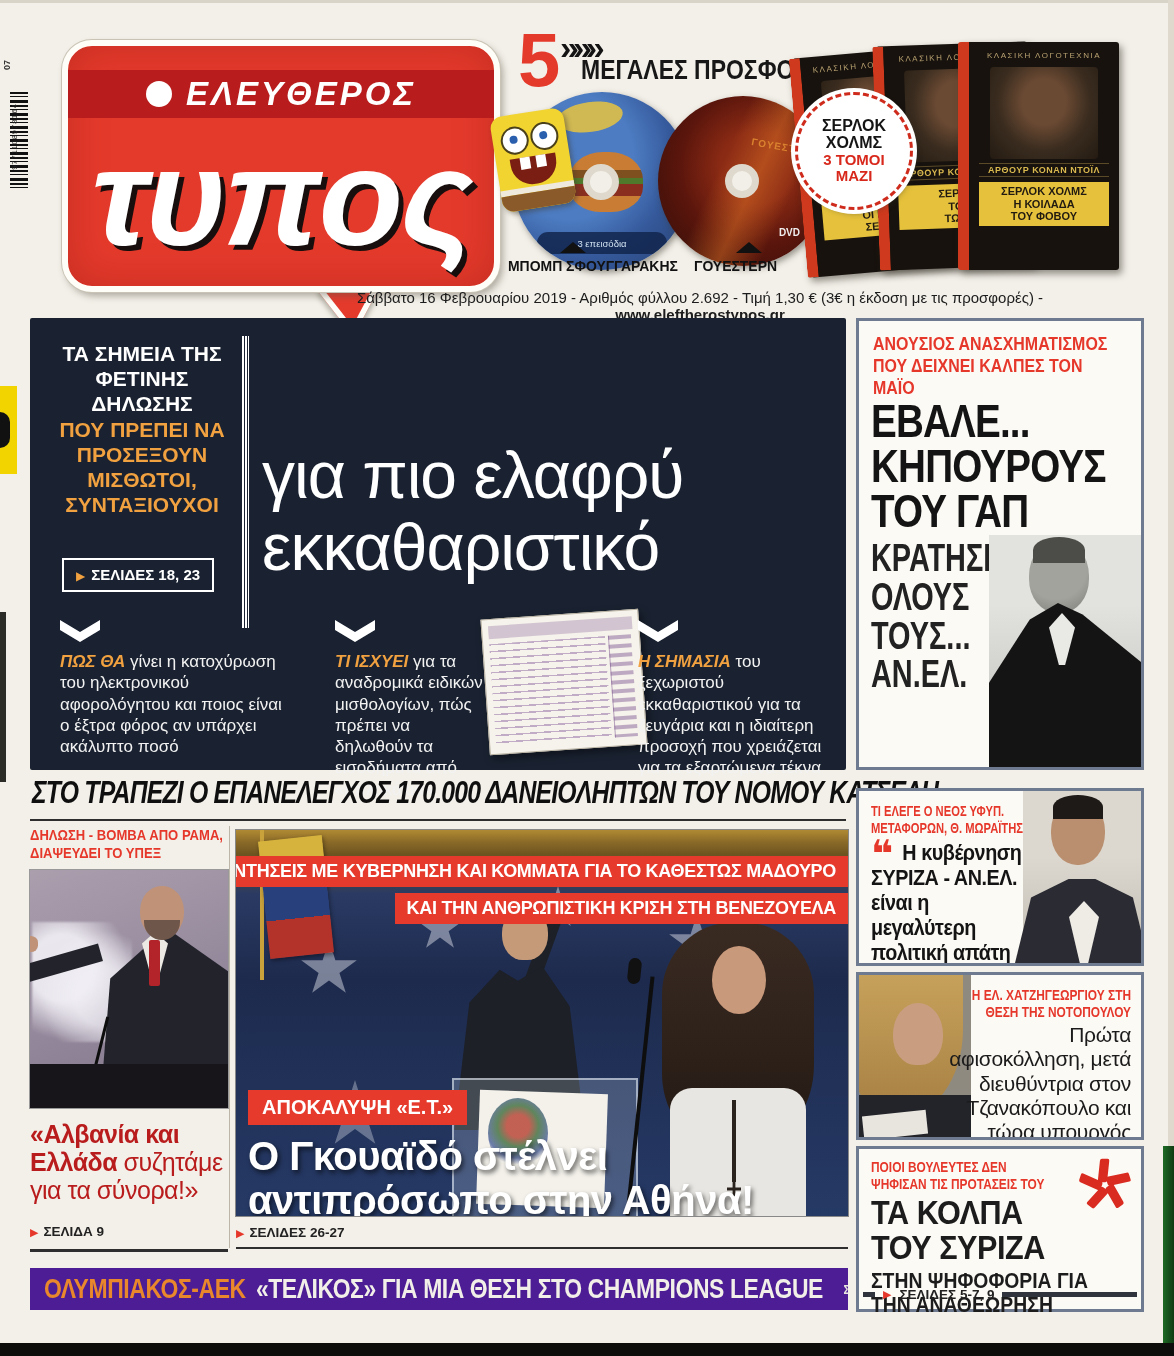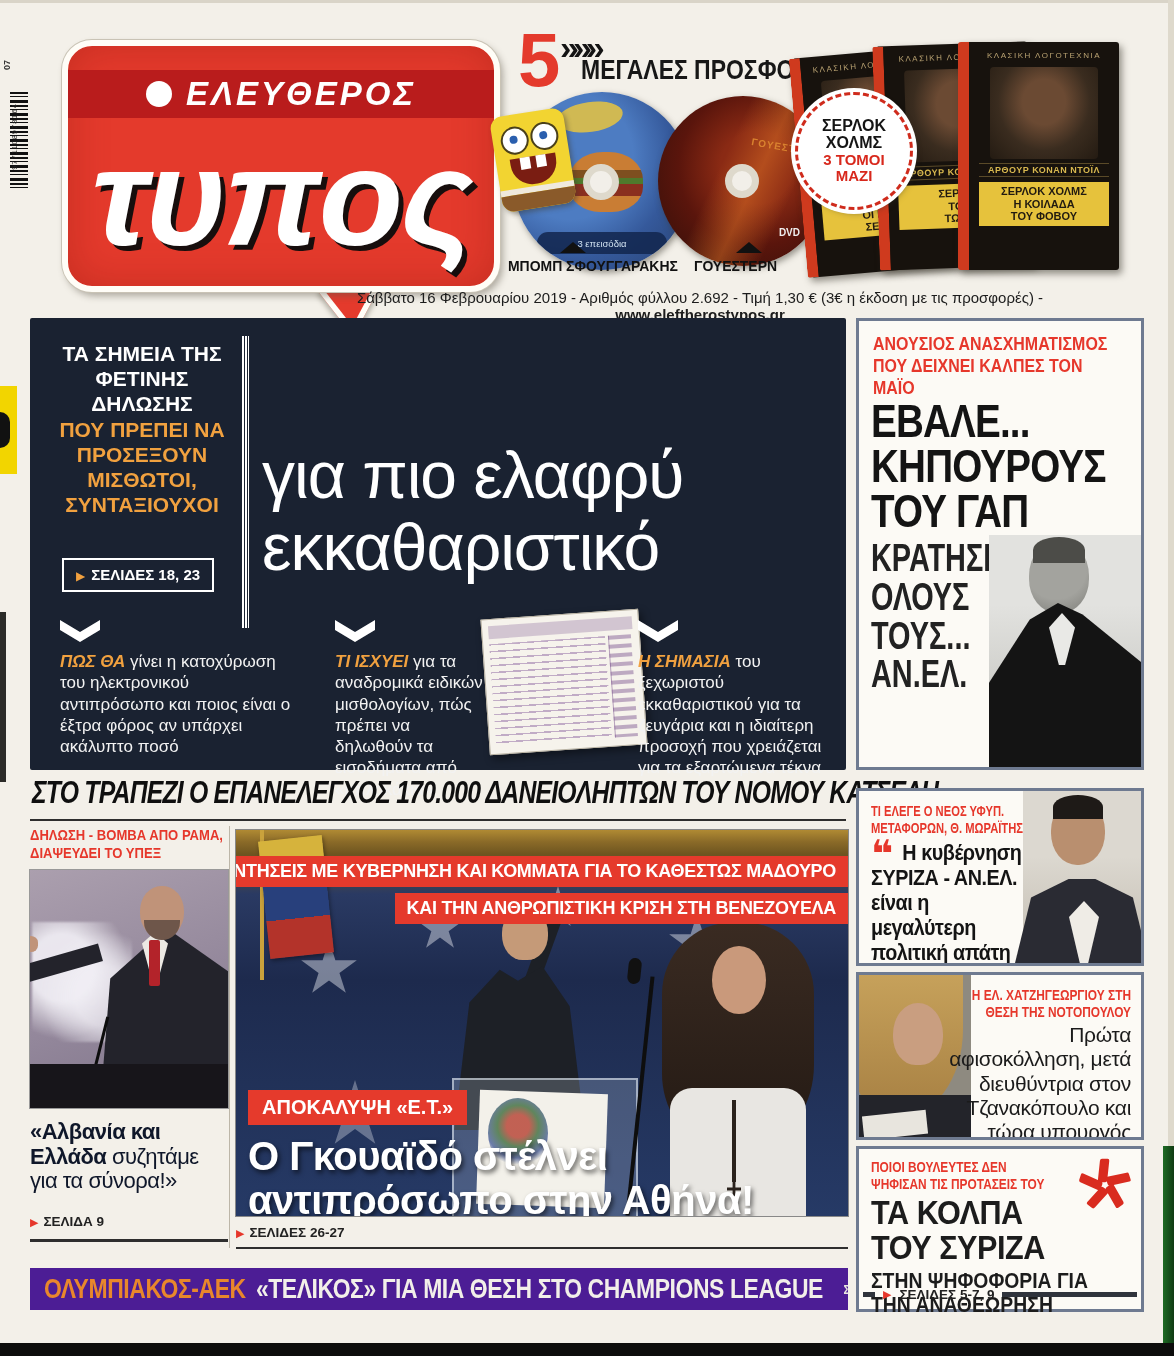--- a/index.html
+++ b/index.html
@@ -163,21 +163,21 @@
   .rama-head::after{content:"";position:absolute;left:4px;bottom:-2px;right:4px;height:20px;border-radius:0 0 20px 20px;background:#6e564a;}
   .rama-body{position:absolute;right:0;top:58px;width:128px;height:180px;background:#23232b;
     clip-path:polygon(52% 0,100% 24%,100% 100%,0 100%,8% 28%);}
   .rama-shirt{position:absolute;right:60px;top:62px;width:26px;height:48px;background:#ece9e4;
     clip-path:polygon(50% 0,100% 24%,62% 100%,38% 100%,0 24%);}
   .rama-tie{position:absolute;right:68px;top:70px;width:11px;height:46px;background:#b3232a;border-radius:2px;}
   .rama-arm{position:absolute;left:-6px;top:84px;width:78px;height:18px;background:#23232b;transform:rotate(-16deg);}
   .rama-hand{position:absolute;left:-10px;top:66px;width:18px;height:16px;border-radius:40%;background:#c09379;}
   .ls-podium{position:absolute;left:0;right:0;bottom:0;height:44px;background:#17151a;}
   .ls-mic{position:absolute;left:70px;bottom:40px;width:3px;height:52px;background:#0d0d0d;transform:rotate(14deg);}
-  .ls-h{margin-top:12px;width:200px;font-size:22px;line-height:1.12;color:#0f172a;letter-spacing:-.5px;}
+  .ls-h{margin-top:12px;width:200px;font-size:25px;line-height:1.12;color:#b91c1c;letter-spacing:-.5px;}
   .ls-h .b{font-weight:800;} .ls-h .r{font-weight:400;}
   .ls-pages{margin-top:20px;font-size:13.5px;font-weight:700;color:#222;}
   .ls-pages .ar{color:#e6372b;font-size:11px;margin-right:5px;}
   .ls-rule{margin-top:10px;width:198px;height:3px;background:#2e2e2e;}
 
   
   .cs{left:236px;top:830px;width:612px;}
   .cs-photo{position:relative;width:612px;height:386px;overflow:hidden;box-shadow:0 0 0 1px #888;
     background:linear-gradient(180deg,#b08a33 0,#8a6a28 12px,#6e5520 24px,#2a3a63 64px,#1d2a4d 150px,#263a66 100%);}
   .star{position:absolute;background:#e8ecf2;opacity:.45;
@@ -365,21 +365,21 @@
     </div>
     <div class="lead-pages">
       <span class="ar">▶</span><span class="tx">ΣΕΛΙΔΕΣ 18, 23</span>
     </div>
     <div class="lead-sep"></div>
     <div class="lead-h2">για πιο ελαφρύ</div>
     <div class="lead-h3">εκκαθαριστικό</div>
 
     <div class="lc lc1">
       <div class="chev"></div>
-      <p><span class="ld">ΠΩΣ ΘΑ</span><span> γίνει η κατοχύρωση του ηλεκτρονικού αντιπρόσωπο και ποιος είναι ο έξτρα φόρος αν υπάρχει ακάλυπτο ποσό</span></p>
+      <p><span class="ld">ΠΩΣ ΘΑ</span><span> γίνει η κατοχύρωση του ηλεκτρονικού αφορολόγητου και ποιος είναι ο έξτρα φόρος αν υπάρχει ακάλυπτο ποσό</span></p>
     </div>
     <div class="lc lc2">
       <div class="chev"></div>
       <p><span class="ld">ΤΙ ΙΣΧΥΕΙ</span><span> για τα αναδρομικά ειδικών μισθολογίων, πώς πρέπει να δηλωθούν τα εισοδήματα από «μπλοκάκια»</span></p>
     </div>
     <div class="receipt">
       <div class="receipt-head"></div>
       <div class="receipt-ink"></div>
       <div class="receipt-col"></div>
     </div>

